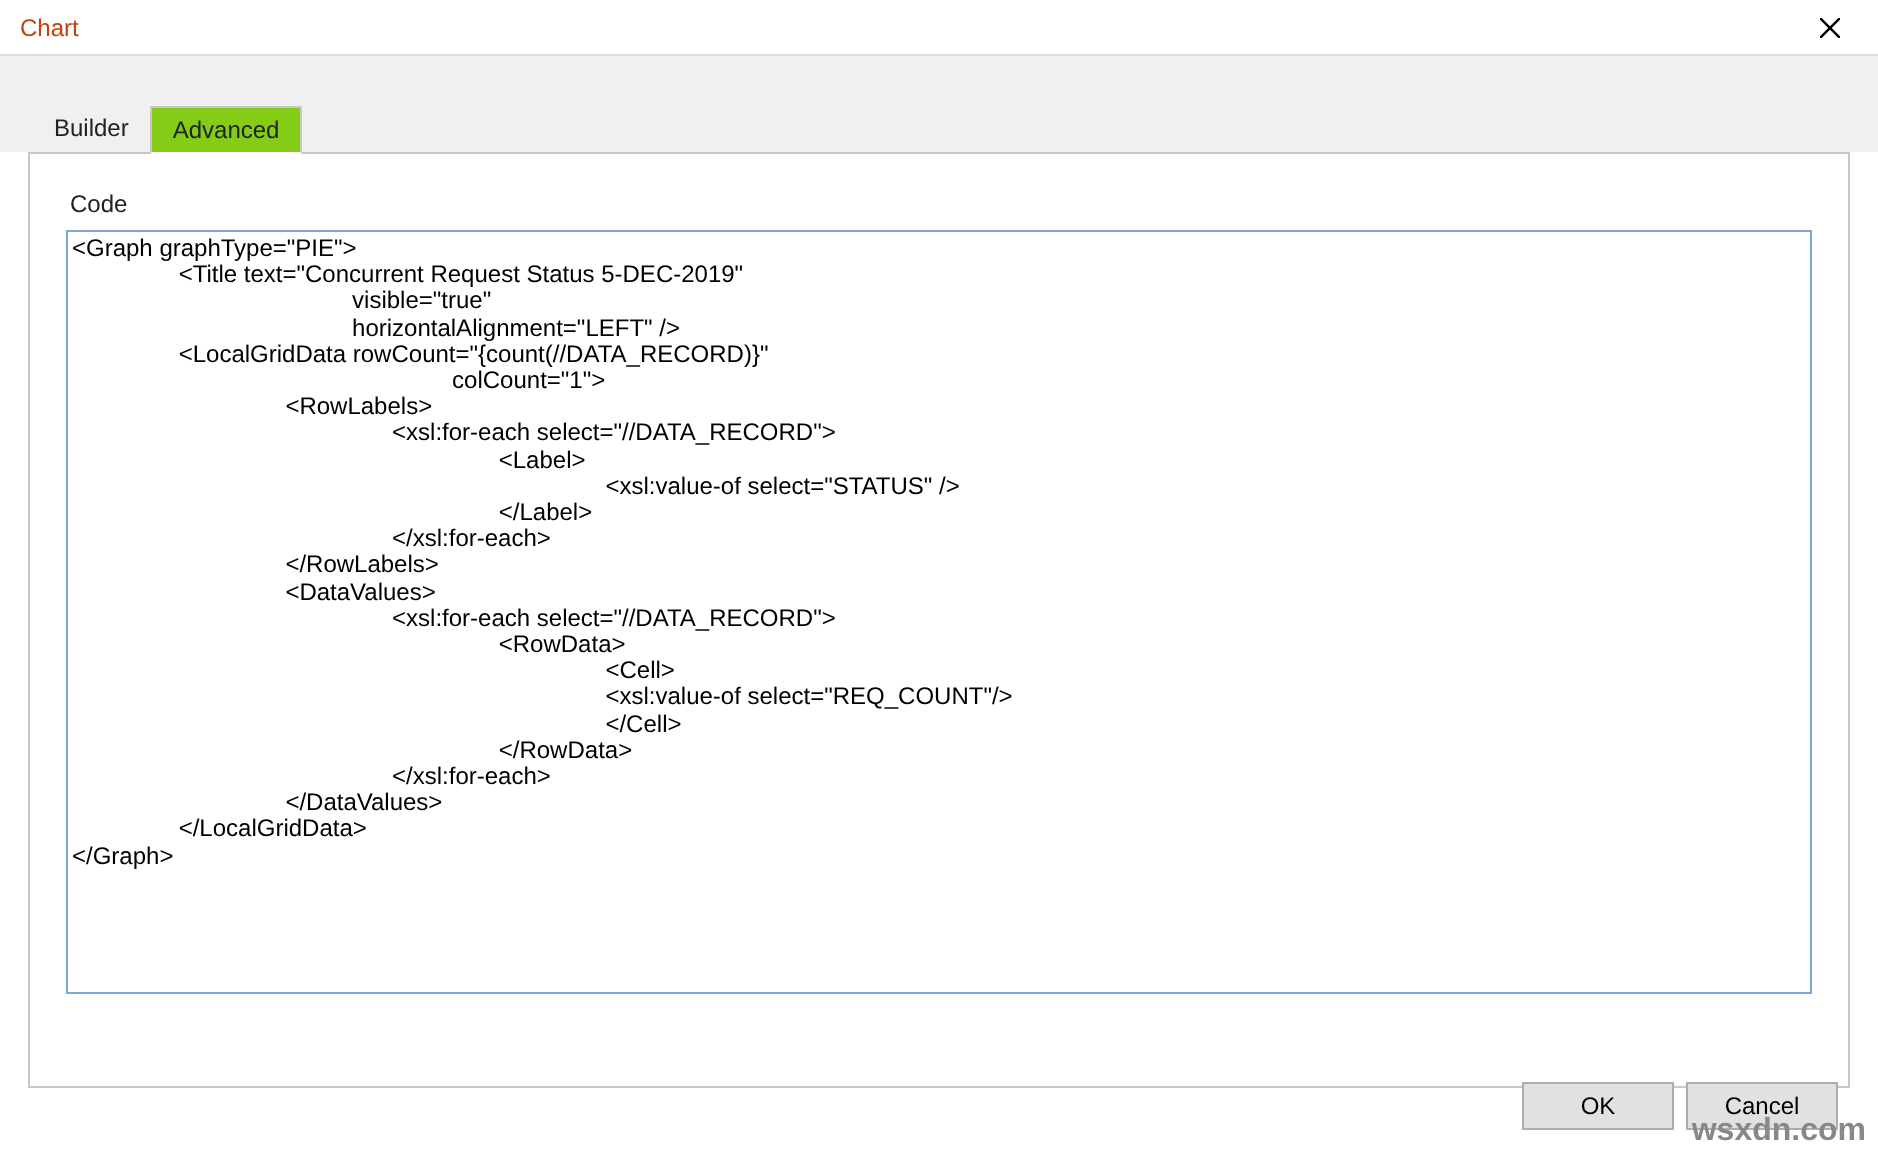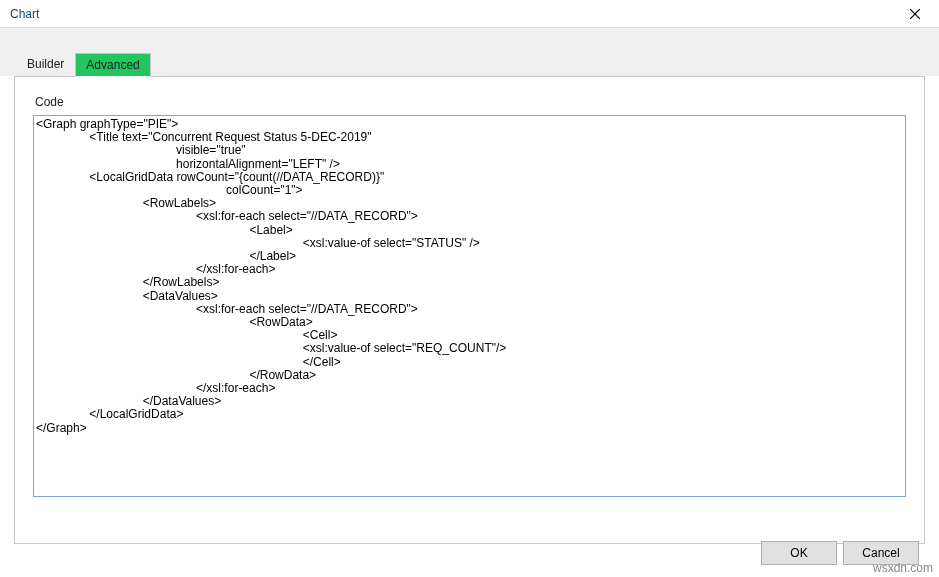--- a/index.html
+++ b/index.html
@@ -20,21 +20,21 @@
       display: flex;
       justify-content: space-between;
       align-items: center;
       padding: 4px 8px 4px 10px;
       border-bottom: 1px solid #ddd;
       height: 28px;
       background: #fff;
     }
     .title-bar .title {
       font-size: 12px;
-      color: #0c4a6e;
+      color: #c2410c;
     }
     .close-btn {
       width: 32px;
       height: 24px;
       display: flex;
       align-items: center;
       justify-content: center;
       cursor: pointer;
       font-size: 14px;
       color: #000;
@@ -53,21 +53,21 @@
     .tab {
       padding: 4px 10px;
       font-size: 12px;
       color: #222;
       cursor: pointer;
       border: 1px solid transparent;
       border-bottom: none;
       background: transparent;
     }
     .tab.active {
-      background: #22c55e;
+      background: #84cc16;
       border: 1px solid #c8c8c8;
       border-bottom: 1px solid #fff;
       position: relative;
       top: 1px;
       z-index: 2;
     }
     .panel {
       margin: 0 14px 8px 14px;
       border: 1px solid #c8c8c8;
       background: #fff;
@@ -114,23 +114,24 @@
       color: #000;
       cursor: pointer;
       display: flex;
       align-items: center;
       justify-content: center;
     }
     .watermark {
       position: absolute;
       bottom: 2px;
       right: 6px;
-      font-size: 12px;
+      font-size: 16px;
       color: #888;
       font-family: Arial, sans-serif;
+      font-weight: bold;
     }
     .code-box::-webkit-scrollbar {
       width: 16px;
     }
     .code-box::-webkit-scrollbar-track {
       background: #f0f0f0;
     }
     .code-box::-webkit-scrollbar-thumb {
       background: #cdcdcd;
     }

